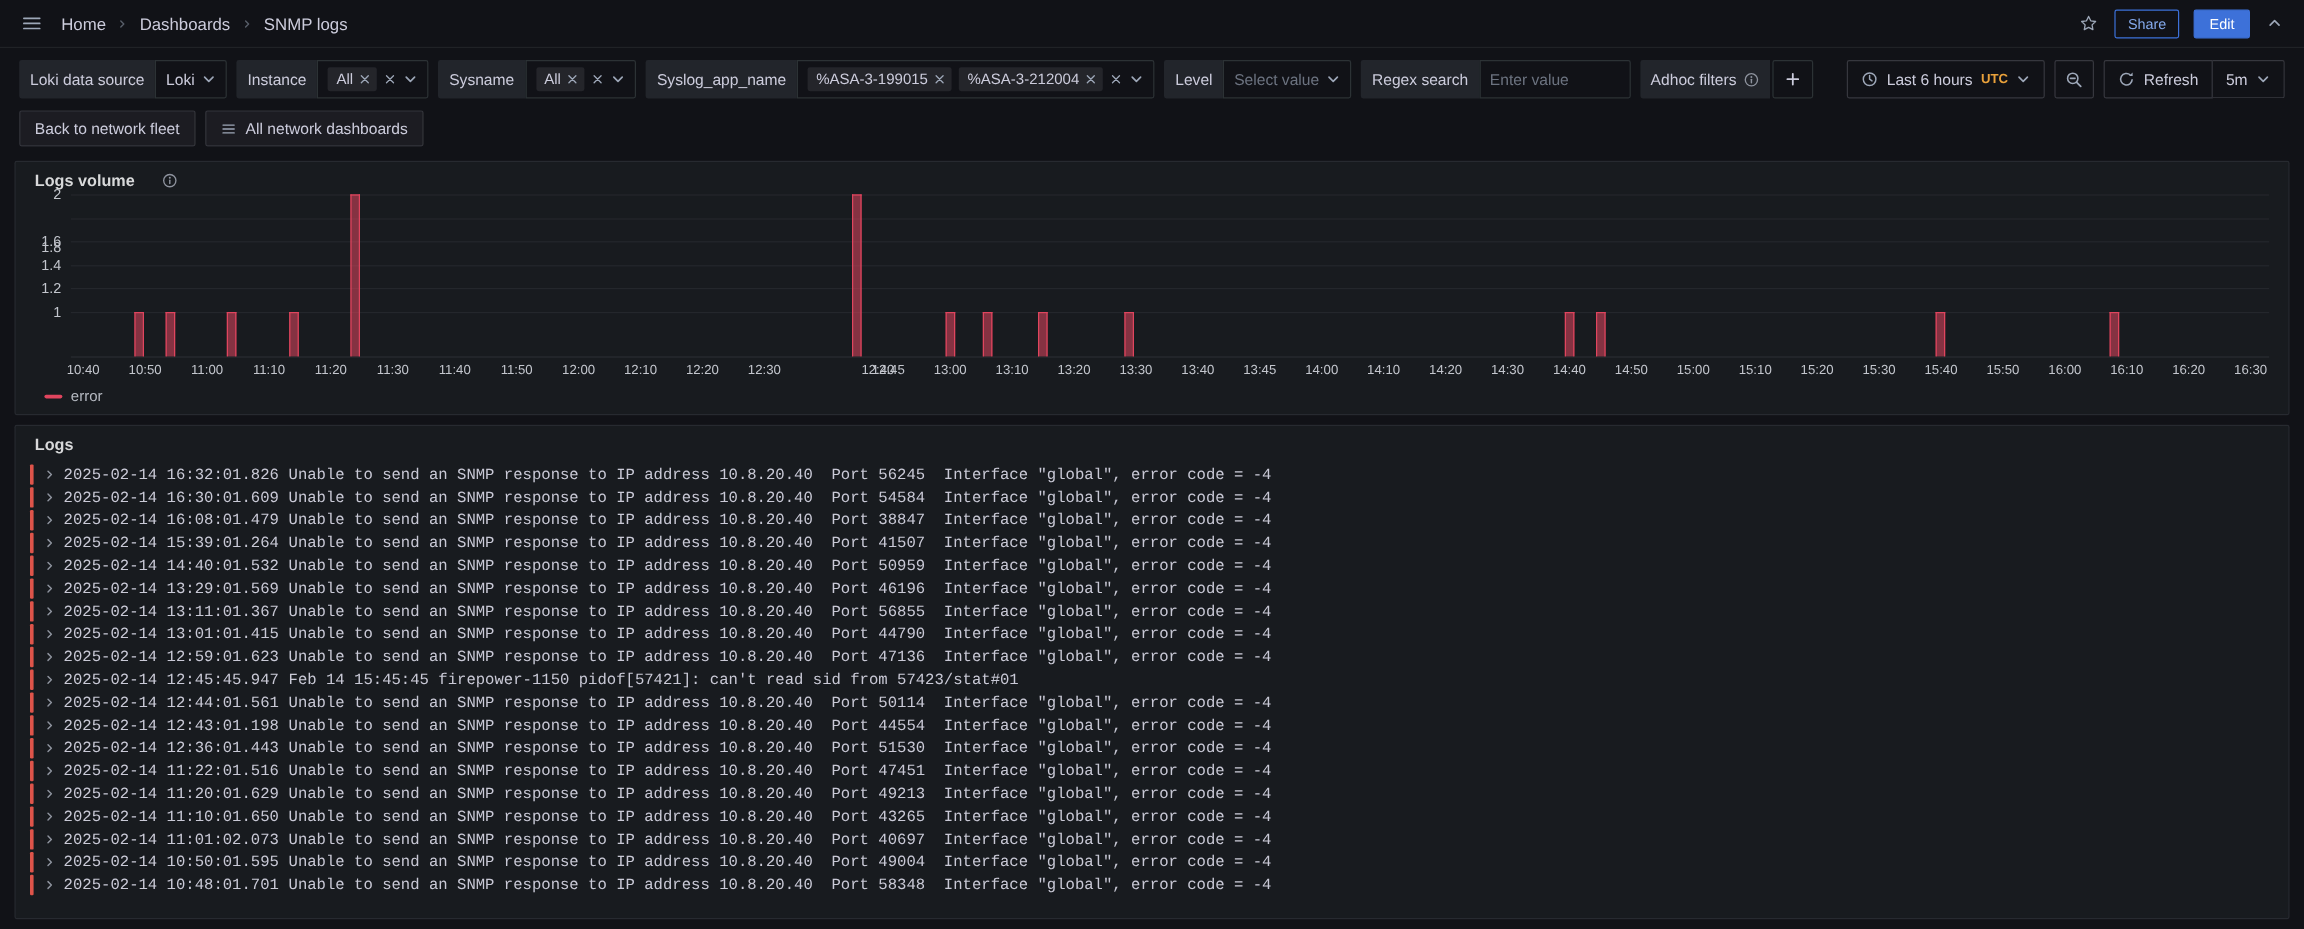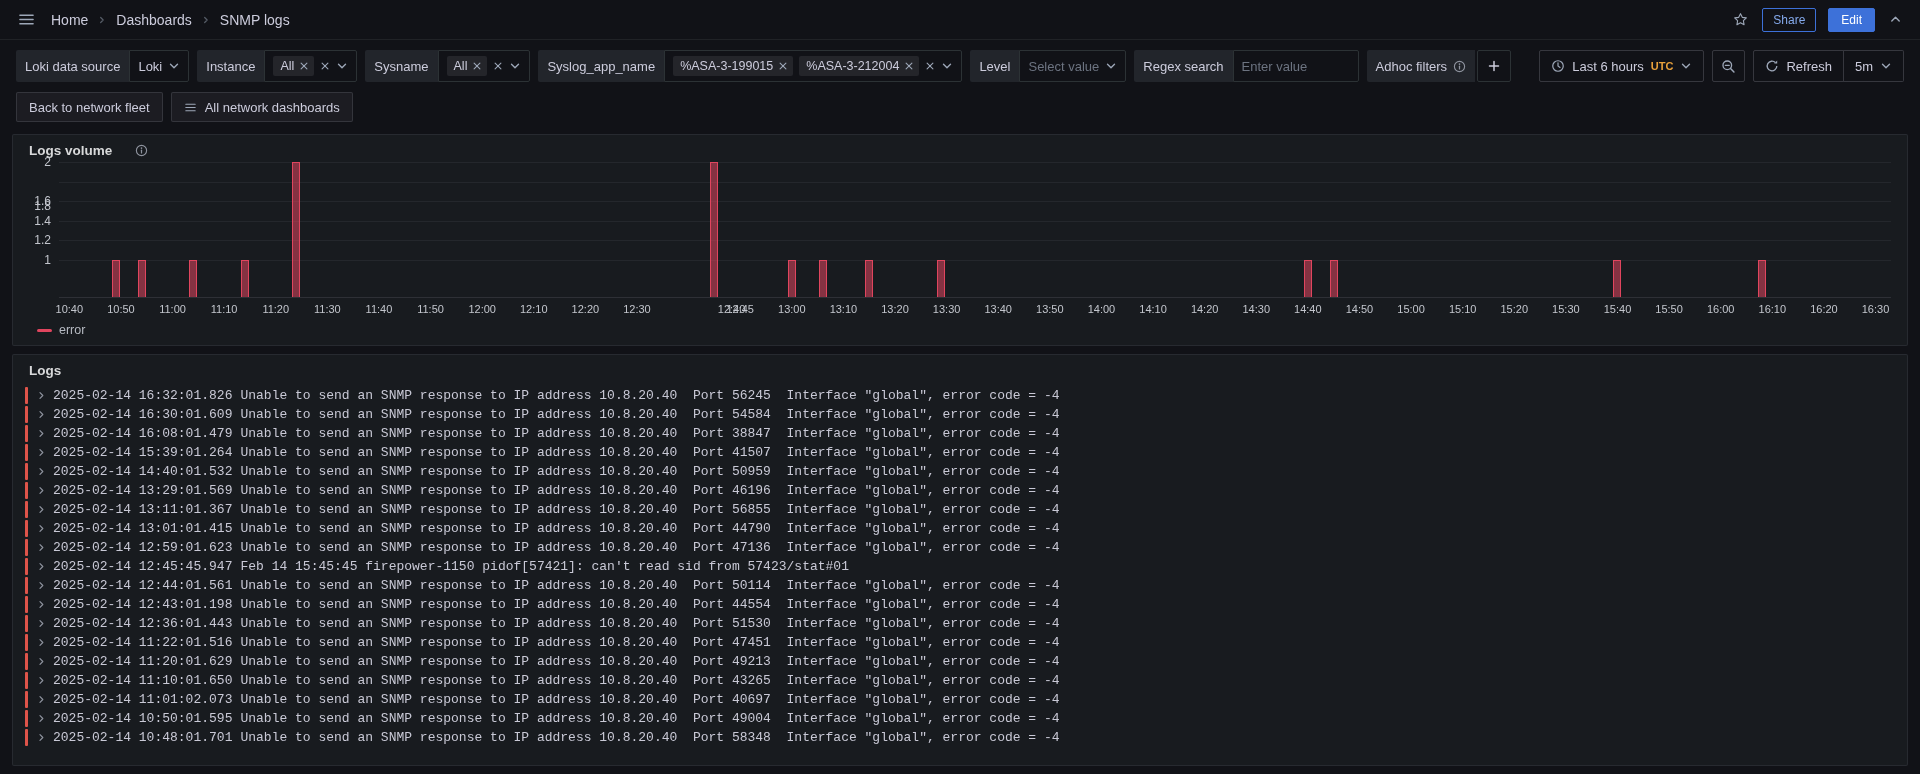--- a/index.html
+++ b/index.html
@@ -383,21 +383,21 @@
           <span class="x-tick" style="left: 25.9155%;">12:10</span>
           <span class="x-tick" style="left: 28.7324%;">12:20</span>
           <span class="x-tick" style="left: 31.5493%;">12:30</span>
           <span class="x-tick" style="left: 34.3662%; margin-left: 43px;">12:40</span>
           <span class="x-tick" style="left: 37.1831%;">12:45</span>
           <span class="x-tick" style="left: 40%;">13:00</span>
           <span class="x-tick" style="left: 42.8169%;">13:10</span>
           <span class="x-tick" style="left: 45.6338%;">13:20</span>
           <span class="x-tick" style="left: 48.4507%;">13:30</span>
           <span class="x-tick" style="left: 51.2676%;">13:40</span>
-          <span class="x-tick" style="left: 54.0845%;">13:50</span>
+          <span class="x-tick" style="left: 54.0845%;">13:45</span>
           <span class="x-tick" style="left: 56.9014%;">14:00</span>
           <span class="x-tick" style="left: 59.7183%;">14:10</span>
           <span class="x-tick" style="left: 62.5352%;">14:20</span>
           <span class="x-tick" style="left: 65.3521%;">14:30</span>
           <span class="x-tick" style="left: 68.169%;">14:40</span>
           <span class="x-tick" style="left: 70.9859%;">14:50</span>
           <span class="x-tick" style="left: 73.8028%;">15:00</span>
           <span class="x-tick" style="left: 76.6197%;">15:10</span>
           <span class="x-tick" style="left: 79.4366%;">15:20</span>
           <span class="x-tick" style="left: 82.2535%;">15:30</span>

